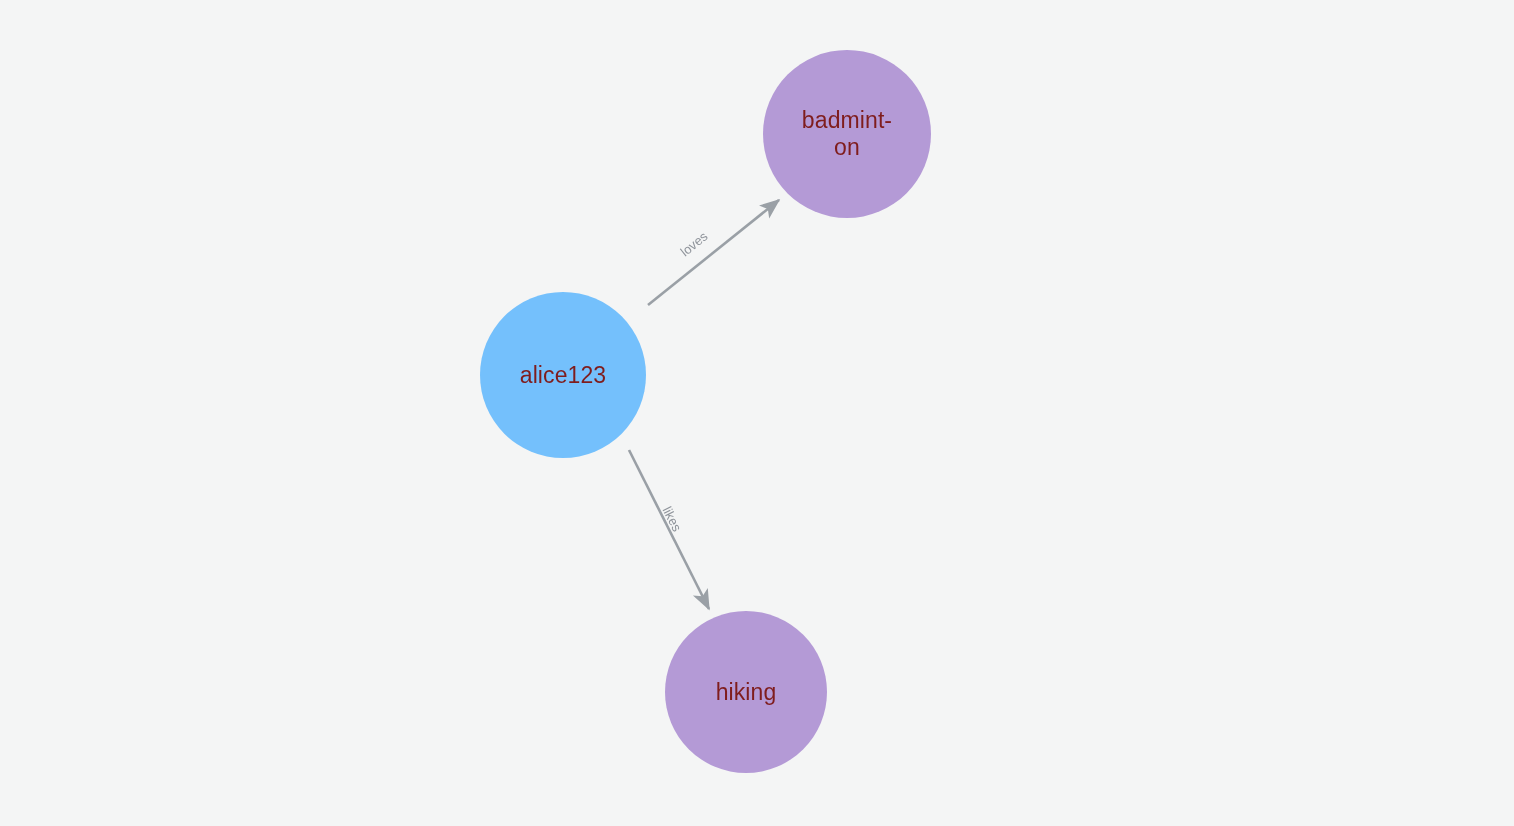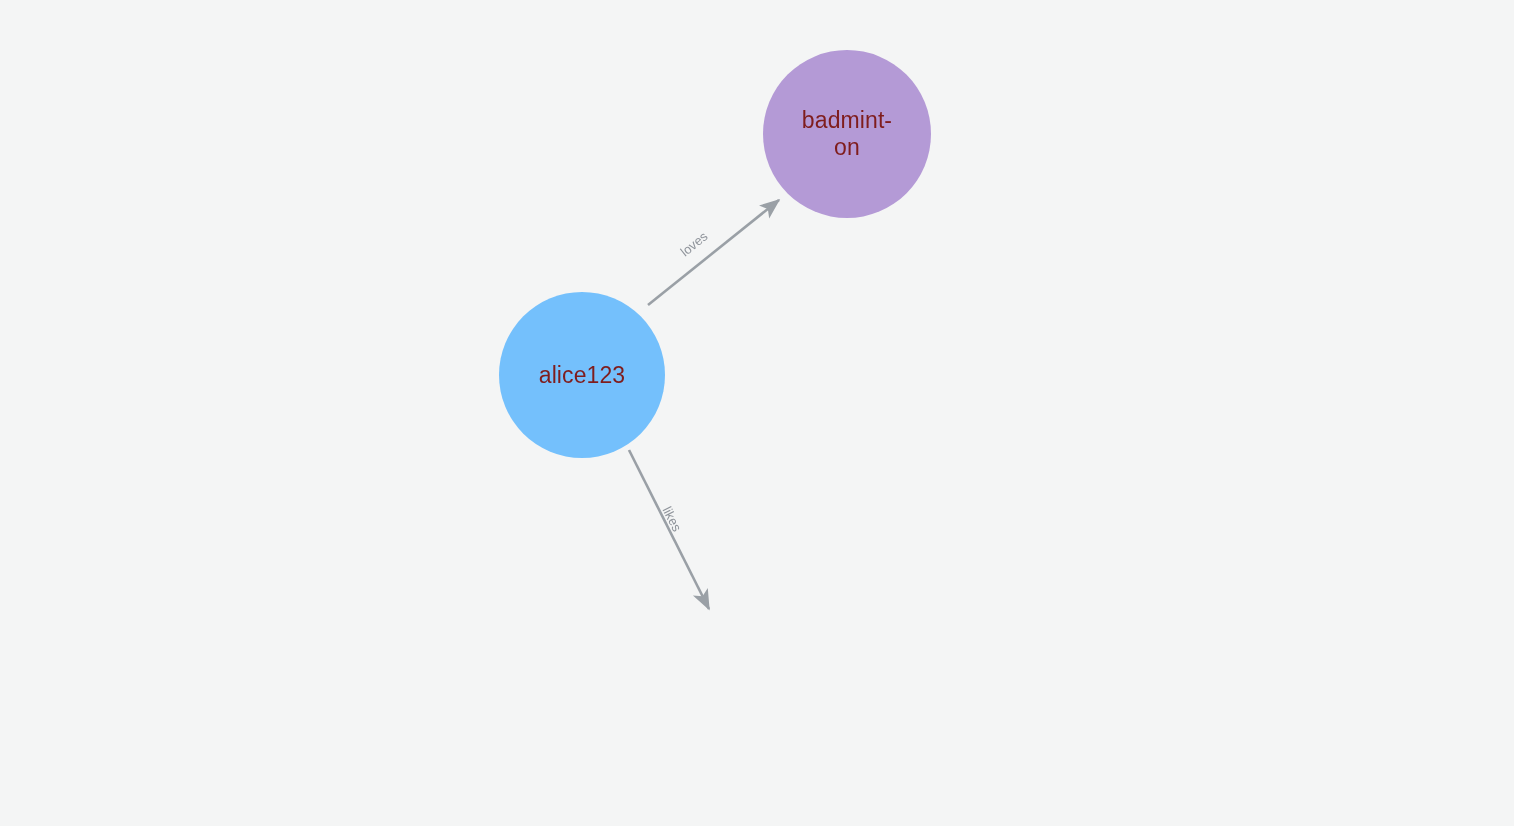--- a/index.html
+++ b/index.html
@@ -74,23 +74,26 @@
 
     <line id="edge-line-0" stroke="#9aa0a6" stroke-width="2.6" stroke-linecap="butt" marker-end="url(#arrow-loves)" x1="648" y1="305" x2="779" y2="200"></line>
 
     <line id="edge-line-1" stroke="#9aa0a6" stroke-width="2.6" stroke-linecap="butt" marker-end="url(#arrow-likes)" x1="629" y1="450" x2="709" y2="609"></line>
   </svg>
 
   <div class="edge-label" id="edge-label-0" style="left: 694px; top: 244px; transform: translate(-50%, -50%) rotate(-38.7deg);">loves</div>
 
   <div class="edge-label" id="edge-label-1" style="left: 672px; top: 519px; transform: translate(-50%, -50%) rotate(63.3deg);">likes</div>
 
-  <div class="node" id="node-0" style="left: 499px; top: 292px; width: 166px; height: 166px; background: rgb(116, 192, 252);">
+  <div class="node" id="node-0" style="left: 480px; top: 292px; width: 166px; height: 166px; background: rgb(116, 192, 252);">
     <span class="node-label">alice123</span>
   </div>
 
   <div class="node" id="node-1" style="left: 763px; top: 50px; width: 168px; height: 168px; background: rgb(180, 154, 214);">
     <span class="node-label">badmint-
 on</span>
   </div>
 
+  <div class="node" id="node-2" style="left: 665px; top: 611px; width: 162px; height: 162px; background: rgb(180, 154, 214);">
+    <span class="node-label">hiking</span>
+  </div>
 
 </div>
 
 </body></html>

